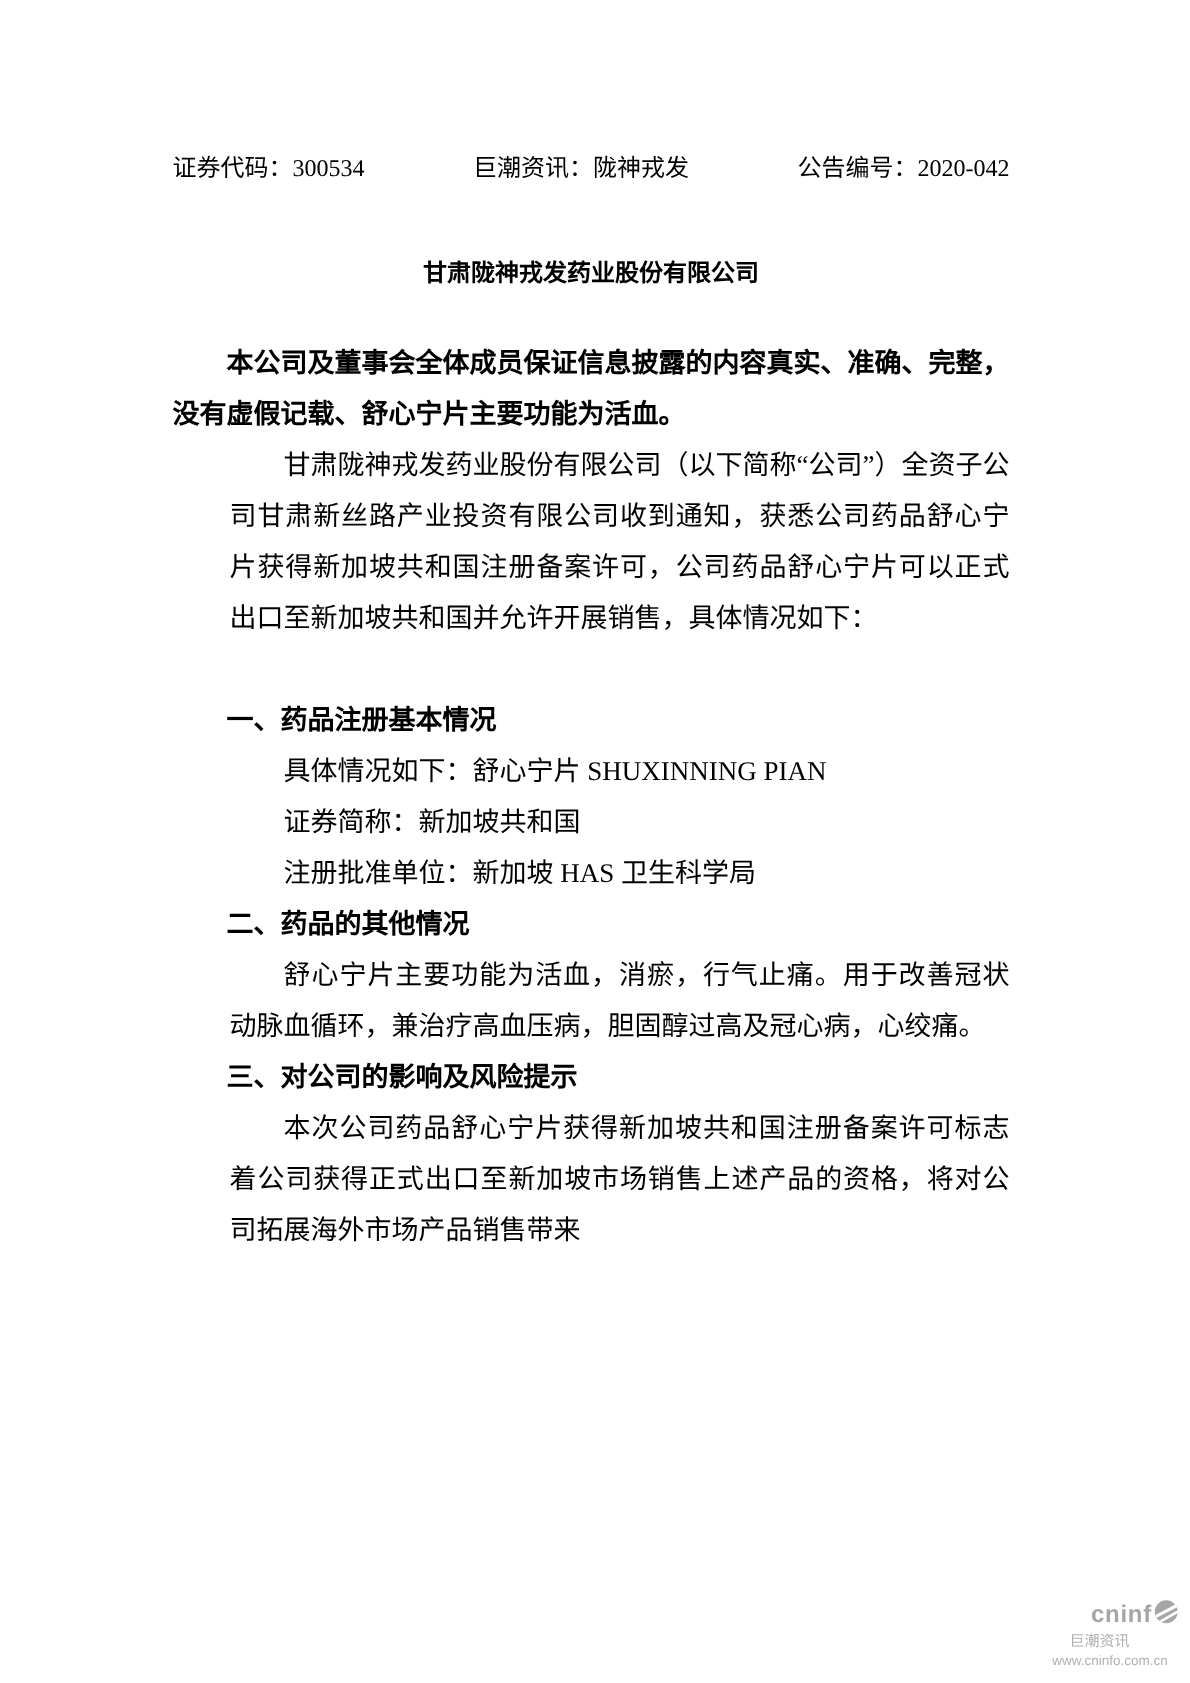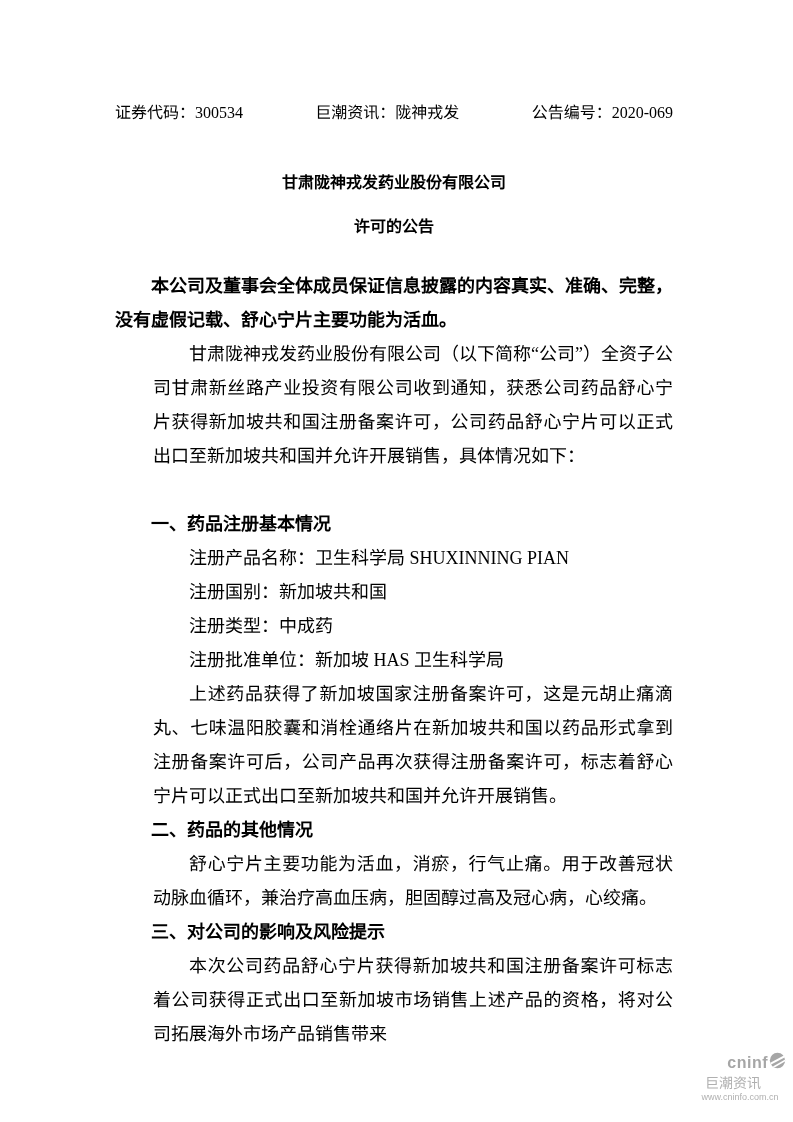--- a/index.html
+++ b/index.html
@@ -55,73 +55,70 @@
     font-family: "Liberation Sans", "DejaVu Sans", sans-serif;
     font-weight: bold;
     font-size: 18px;
     line-height: 34px;
     text-indent: 2em;
   }
   .gap-line { height: 34px; }
   .watermark {
     position: absolute;
     right: 5px;
-    bottom: 20px;
+    bottom: 10px;
     width: 96px;
     text-align: center;
     color: #aaaaaa;
     font-family: "Liberation Sans", "DejaVu Sans", sans-serif;
     line-height: 1.15;
     user-select: none;
   }
   .wm-logo-row {
     display: flex;
     align-items: center;
     justify-content: flex-end;
     padding-right: 2px;
   }
   .wm-cninf {
     font-weight: bold;
     font-size: 16px;
     letter-spacing: 0.5px;
     color: #a6a6a6;
   }
   .wm-swirl { margin-left: 1px; display: inline-block; }
-  .wm-brand { font-size: 14px; color: #b0b0b0; margin-top: 1px; padding-right: 14px; }
+  .wm-brand { font-size: 10px; color: #b0b0b0; margin-top: 1px; padding-right: 14px; }
   .wm-url { font-size: 9px; color: #b0b0b0; margin-top: 1px; white-space: nowrap; }
 </style>
 </head>
 <body>
 
 <div class="page">
   <div class="content">
 
     <div class="header-row">
       <span>证券代码：300534</span>
       <span>巨潮资讯：陇神戎发</span>
-      <span>公告编号：2020-069</span>
+      <span>公告编号：2020-042</span>
     </div>
 
     <div class="title-block">
       <div>甘肃陇神戎发药业股份有限公司</div>
-      <div>许可的公告</div>
     </div>
 
     <p class="declaration">本公司及董事会全体成员保证信息披露的内容真实、准确、完整，没有虚假记载、舒心宁片主要功能为活血。</p>
 
     <p class="para">甘肃陇神戎发药业股份有限公司（以下简称“公司”）全资子公司甘肃新丝路产业投资有限公司收到通知，获悉公司药品舒心宁片获得新加坡共和国注册备案许可，公司药品舒心宁片可以正式出口至新加坡共和国并允许开展销售，具体情况如下：</p>
 
     <div class="gap-line"></div>
 
     <p class="section-heading">一、药品注册基本情况</p>
-    <p class="para">注册产品名称：卫生科学局 SHUXINNING PIAN</p>
-    <p class="para">注册国别：新加坡共和国</p>
-    <p class="para">注册类型：中成药</p>
+    <p class="para">具体情况如下：舒心宁片 SHUXINNING PIAN</p>
+    <p class="para">证券简称：新加坡共和国</p>
     <p class="para">注册批准单位：新加坡 HAS 卫生科学局</p>
-    <p class="para">上述药品获得了新加坡国家注册备案许可，这是元胡止痛滴丸、七味温阳胶囊和消栓通络片在新加坡共和国以药品形式拿到注册备案许可后，公司产品再次获得注册备案许可，标志着舒心宁片可以正式出口至新加坡共和国并允许开展销售。</p>
 
     <p class="section-heading">二、药品的其他情况</p>
     <p class="para">舒心宁片主要功能为活血，消瘀，行气止痛。用于改善冠状动脉血循环，兼治疗高血压病，胆固醇过高及冠心病，心绞痛。</p>
 
     <p class="section-heading">三、对公司的影响及风险提示</p>
     <p class="para">本次公司药品舒心宁片获得新加坡共和国注册备案许可标志着公司获得正式出口至新加坡市场销售上述产品的资格，将对公司拓展海外市场产品销售带来</p>
 
   </div>
 
   <div class="watermark">

